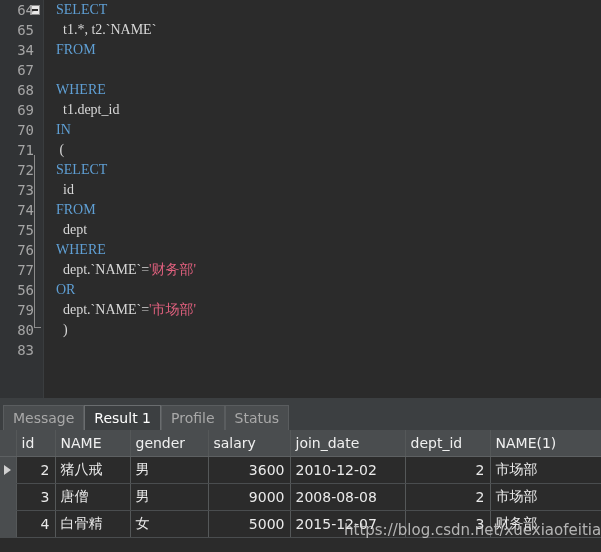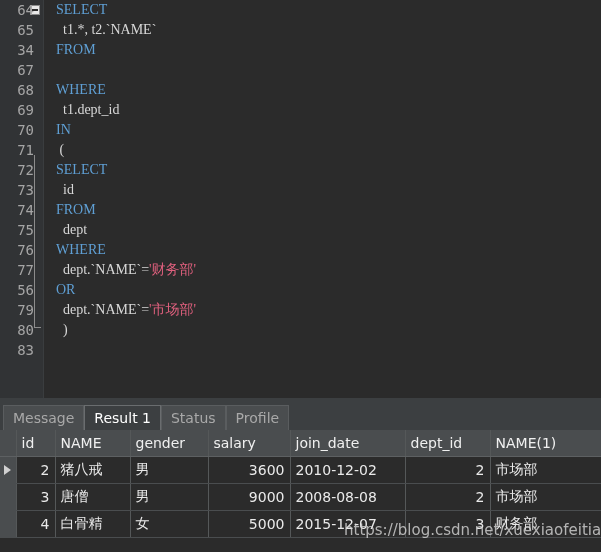--- a/index.html
+++ b/index.html
@@ -244,22 +244,22 @@
         <div class="line"><span class="lnum">79</span><span class="ltext"><span class="plain">  dept.`NAME`=</span><span class="str">'市场部'</span></span></div>
         <div class="line"><span class="lnum">80</span><span class="ltext"><span class="plain">  )</span></span></div>
         <div class="line"><span class="lnum">83</span><span class="ltext"><span class="plain"></span></span></div>
       </div>
   </div>
 
   <div class="tabstrip-top"></div>
   <div class="tabbar" id="tabbar">
       <div class="tab">Message</div>
       <div class="tab active">Result 1</div>
+      <div class="tab">Profile</div>
       <div class="tab">Status</div>
-      <div class="tab">Profile</div>
     </div>
 
   <div class="grid-wrap">
     <table class="grid">
       <thead>
         <tr id="header-row">
           <th class="corner" style="width:16px"></th>
         <th style="width: 39px;">id</th>
             <th style="width: 75px;">NAME</th>
             <th style="width: 78px; margin-left: 6px;">gender</th>

